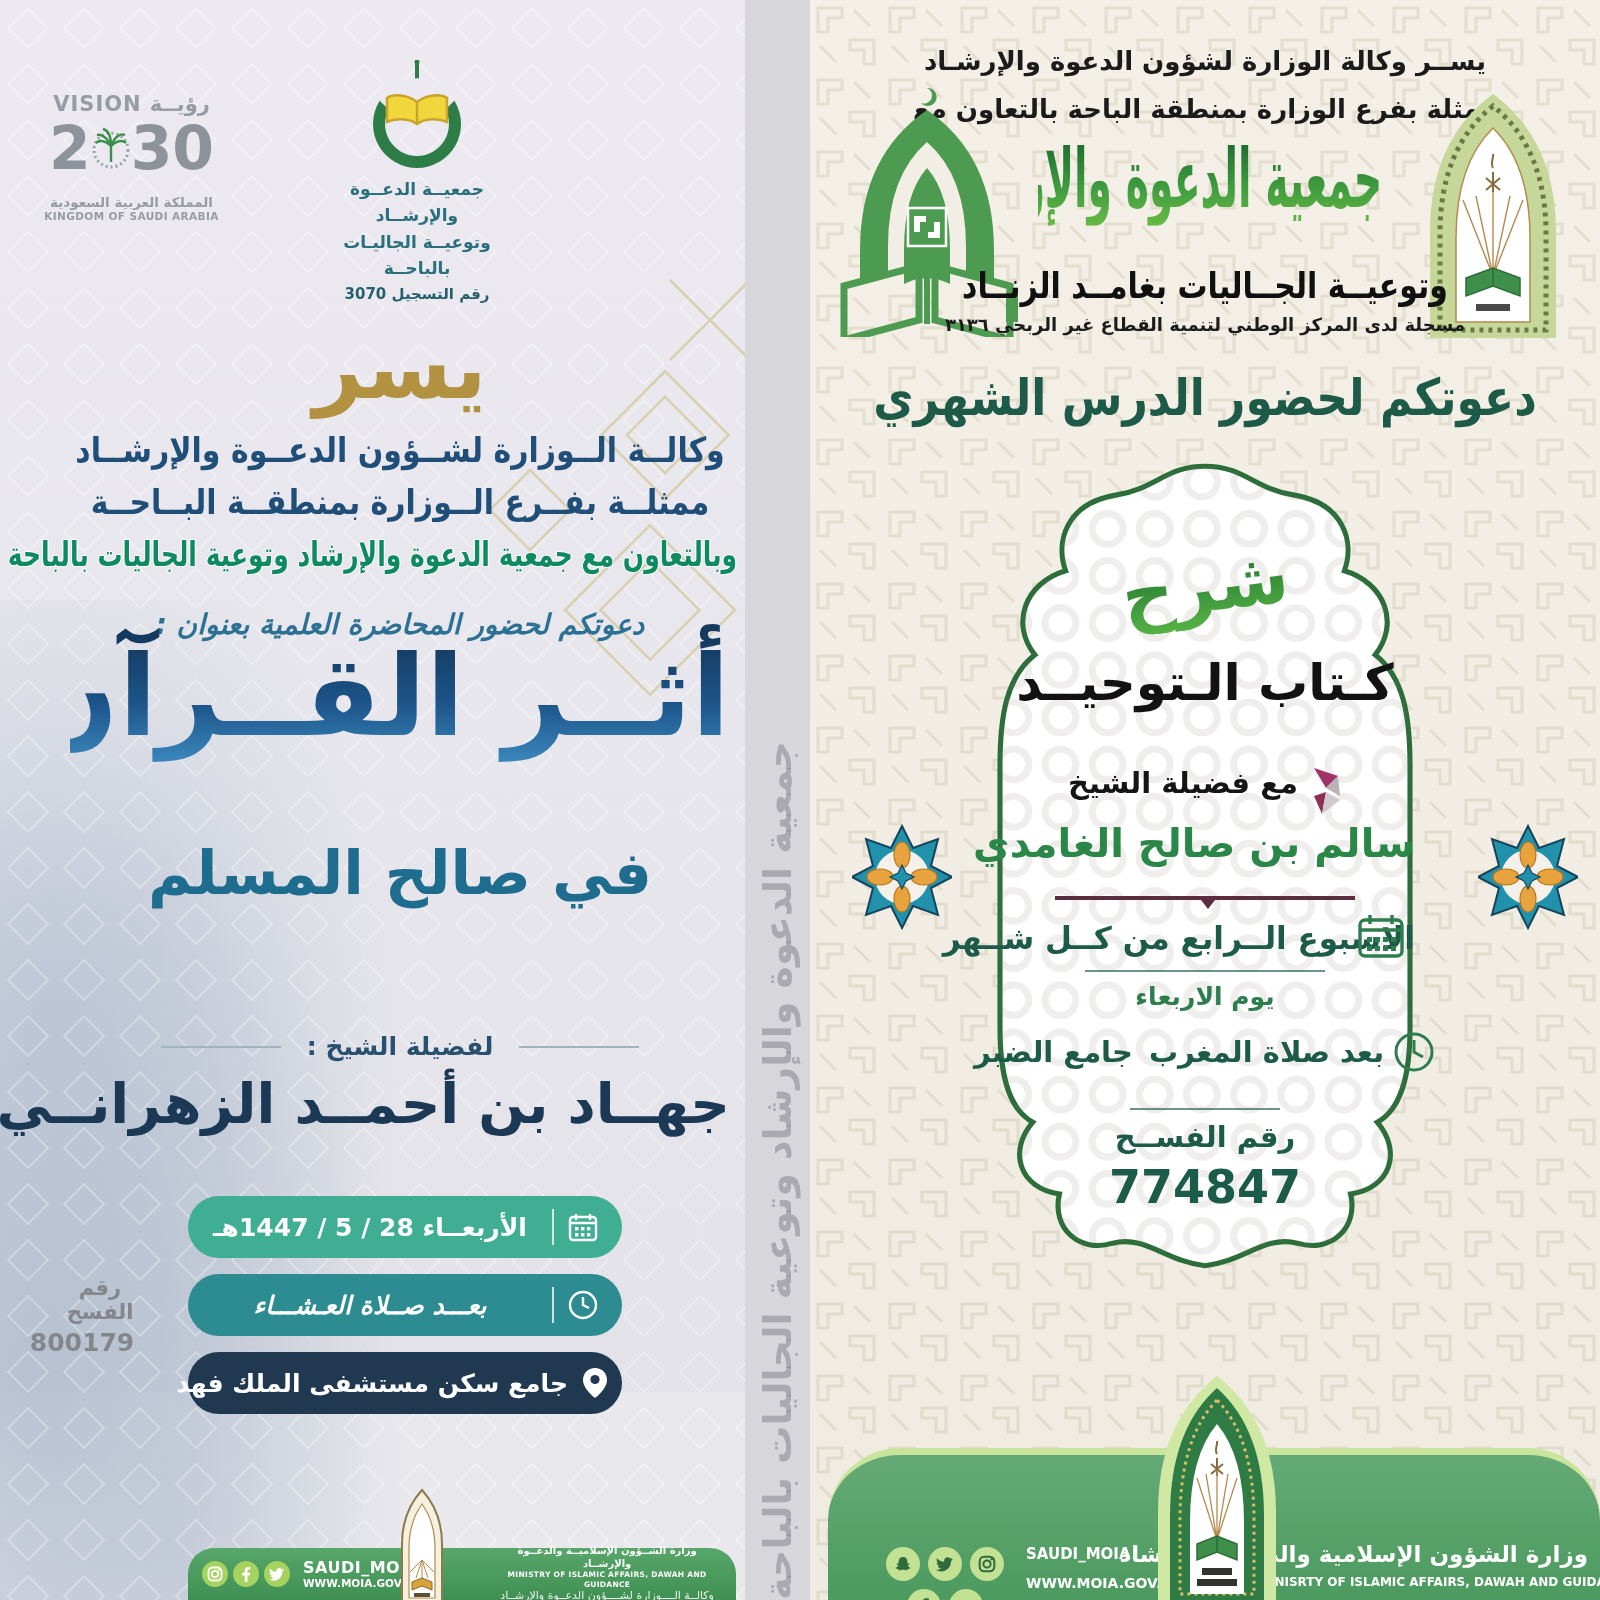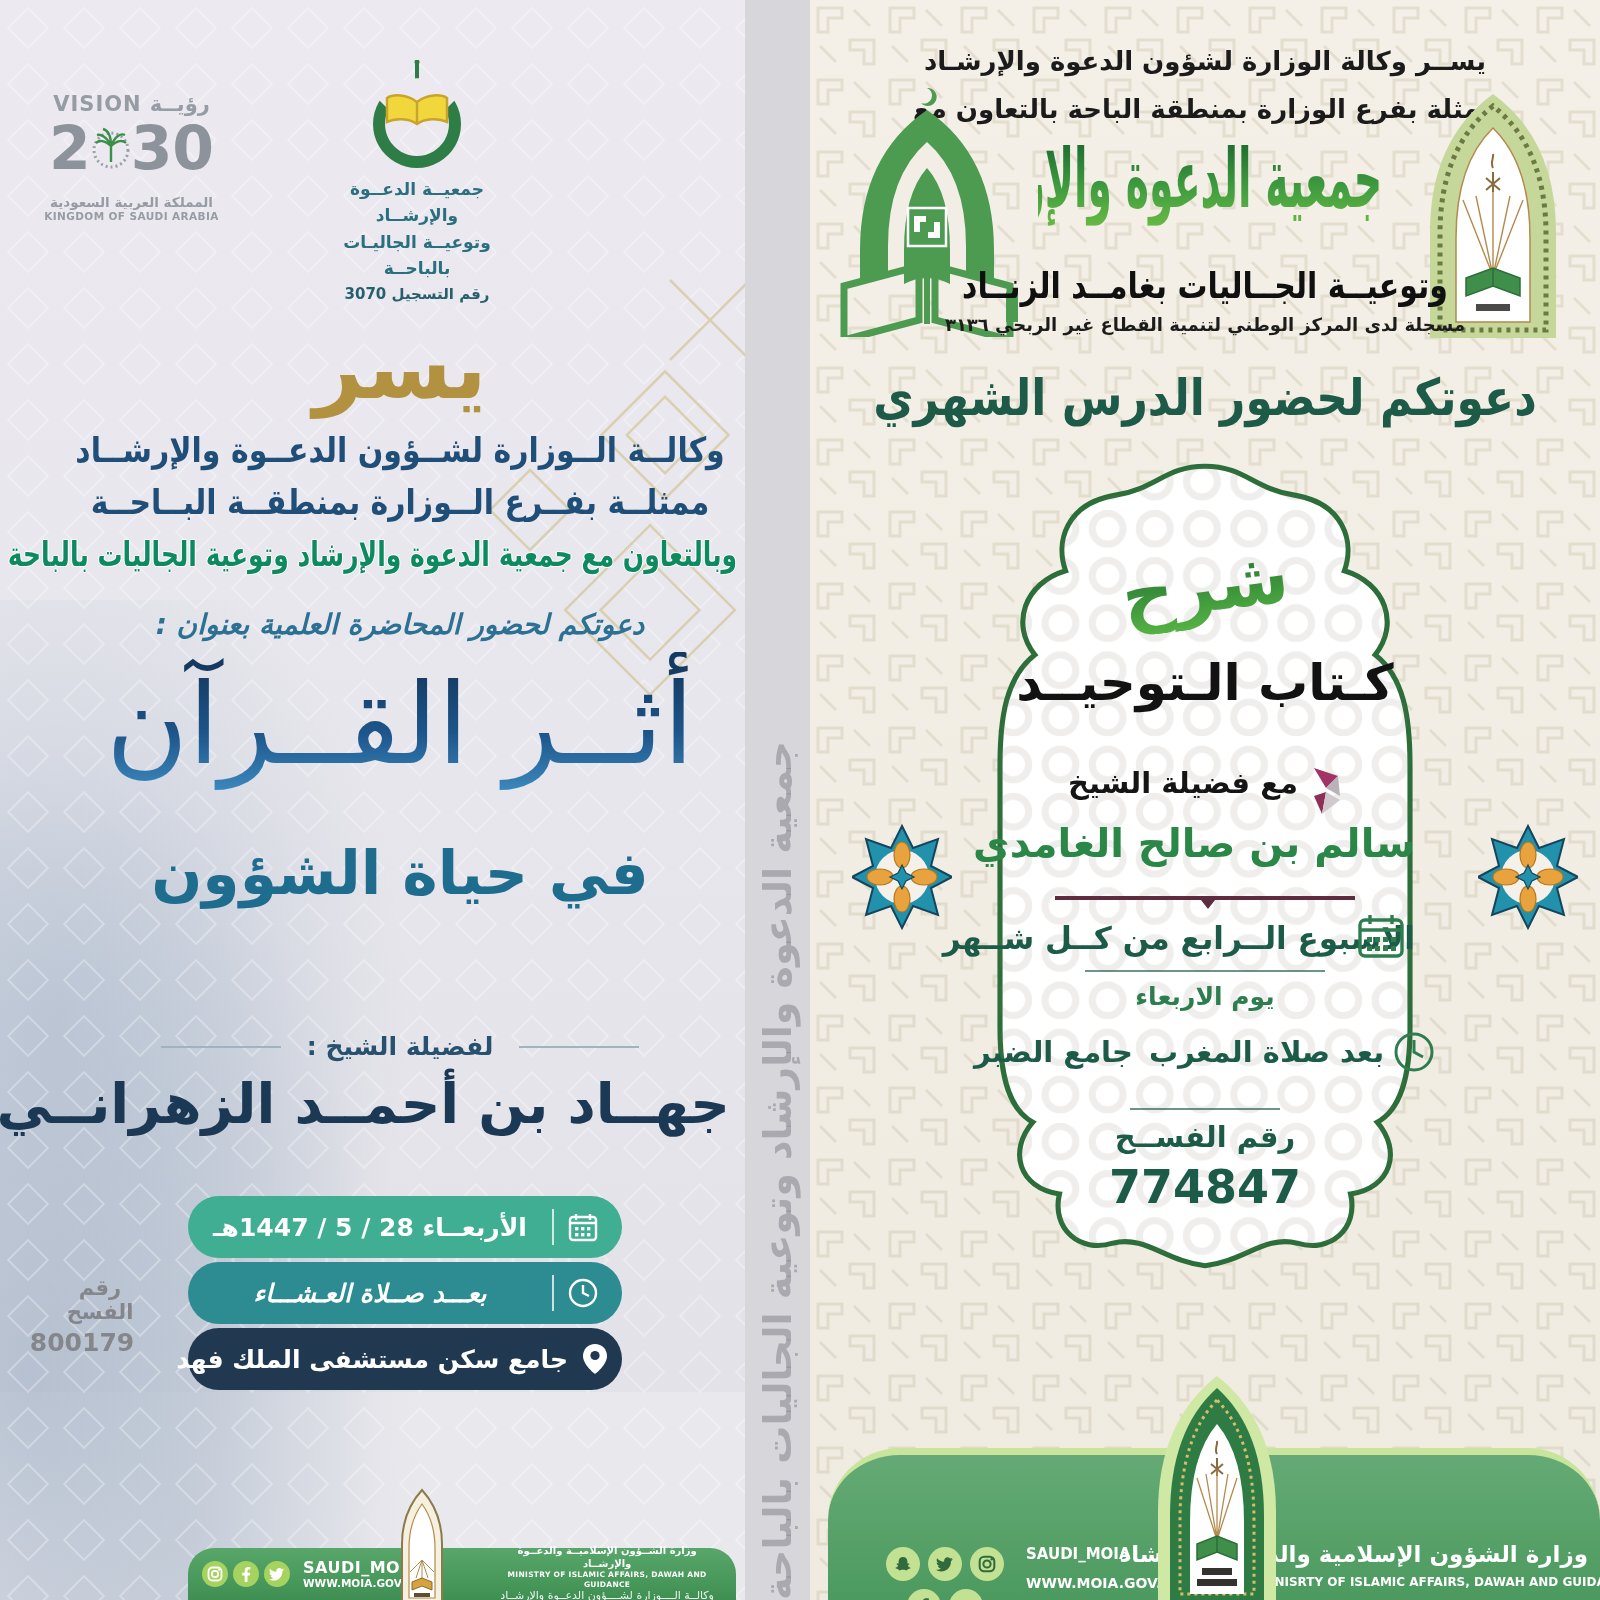--- a/index.html
+++ b/index.html
@@ -25,32 +25,32 @@
   #assoc-logo .a-line{font-size:17px;font-weight:bold;color:#2a6f7d;line-height:1.55;}
   #assoc-logo .a-reg{font-size:15px;font-weight:bold;color:#26606d;margin-top:4px;}
   
   .l-center{left:70px;width:660px;text-align:center;}
   #opening-word{top:318px;font-size:86px;font-weight:bold;color:#b29240;}
   #agency-line1{top:432px;font-size:30px;font-weight:bold;color:#1f4e79;transform:scale(1,1.15);}
   #agency-line2{top:484px;font-size:30px;font-weight:bold;color:#1f4e79;transform:scale(1,1.15);}
   #coop-line{left:0;width:745px;top:540px;text-align:center;font-size:25px;font-weight:800;color:#0e8a61;
     transform:scale(1,1.35);text-shadow:0 1px 0 #fff,0 -1px 0 #fff,1px 0 0 #fff,-1px 0 0 #fff;}
   #invite-left{top:608px;font-size:28px;font-weight:bold;color:#2c7093;font-style:italic;}
-  #lecture-title1{top:652px;font-size:112px;font-weight:normal;line-height:1.3;
+  #lecture-title1{top:624px;font-size:112px;font-weight:bold;line-height:1.3;
     background:linear-gradient(180deg,#143a60 10%,#1d558a 55%,#3e8ec2 100%);
     -webkit-background-clip:text;background-clip:text;color:transparent;}
   #lecture-title2{top:838px;font-size:60px;font-weight:bold;color:#1f6d8e;}
   
   #sheikh-label-row{top:1032px;display:flex;align-items:center;justify-content:center;gap:26px;}
   .dash-line{height:2px;width:120px;background:#9fb3c0;}
   #sheikh-label{font-size:25px;font-weight:bold;color:#27516e;}
   #sheikh-name{top:1072px;font-size:55px;font-weight:bold;color:#1b3854;}
   
   #pills{left:188px;top:1196px;width:434px;}
-  .pill{direction:rtl;display:flex;align-items:center;height:62px;border-radius:31px;margin-bottom:4px;color:#fff;padding:0 10px;}
+  .pill{direction:rtl;display:flex;align-items:center;height:62px;border-radius:31px;margin-bottom:16px;color:#fff;padding:0 10px;}
   .pill-1{background:#3fae92;}
   .pill-2{background:#2d8b92;font-style:italic;}
   .pill-3{background:#203950;}
   .pill-icon{width:58px;display:flex;justify-content:center;align-items:center;}
   .pill-sep{width:2px;height:36px;background:rgba(255,255,255,.75);margin-left:10px;}
   .pill-text{flex:1;text-align:center;font-size:25px;font-weight:bold;}
   
   #permit-left{left:22px;top:1276px;width:120px;text-align:center;color:#84868c;}
   #permit-left .p-label{font-size:21px;font-weight:bold;margin-left:36px;}
   #permit-left .p-num{font-size:25px;font-weight:bold;margin-top:4px;}
@@ -176,21 +176,21 @@
       <div class="a-line">وتوعيــة الجاليـات بالباحــة</div>
       <div class="a-reg">رقم التسجيل 3070</div>
     </div>
 
     <div id="opening-word" class="abs l-center nowrap" dir="rtl">يسر</div>
     <div id="agency-line1" class="abs l-center nowrap" dir="rtl">وكالــة الــوزارة لشــؤون الدعــوة والإرشــاد</div>
     <div id="agency-line2" class="abs l-center nowrap" dir="rtl">ممثلــة بفــرع الــوزارة بمنطقــة البــاحــة</div>
     <div id="coop-line" class="abs nowrap" dir="rtl">وبالتعاون مع جمعية الدعوة والإرشاد وتوعية الجاليات بالباحة</div>
     <div id="invite-left" class="abs l-center nowrap" dir="rtl">دعوتكم لحضور المحاضرة العلمية بعنوان :</div>
     <div id="lecture-title1" class="abs l-center nowrap" dir="rtl">أثــر القــرآن</div>
-    <div id="lecture-title2" class="abs l-center nowrap" dir="rtl">في حياة الشؤون</div>
+    <div id="lecture-title2" class="abs l-center nowrap" dir="rtl">في صالح المسلم</div>
 
     <div id="sheikh-label-row" class="abs l-center">
       <span class="dash-line"></span>
       <span id="sheikh-label" dir="rtl">لفضيلة الشيخ :</span>
       <span class="dash-line"></span>
     </div>
     <div id="sheikh-name" class="abs l-center nowrap" dir="rtl">جهــاد بن أحمــد الزهرانــي</div>
 
     <div id="pills" class="abs">
       <div class="pill pill-1">

